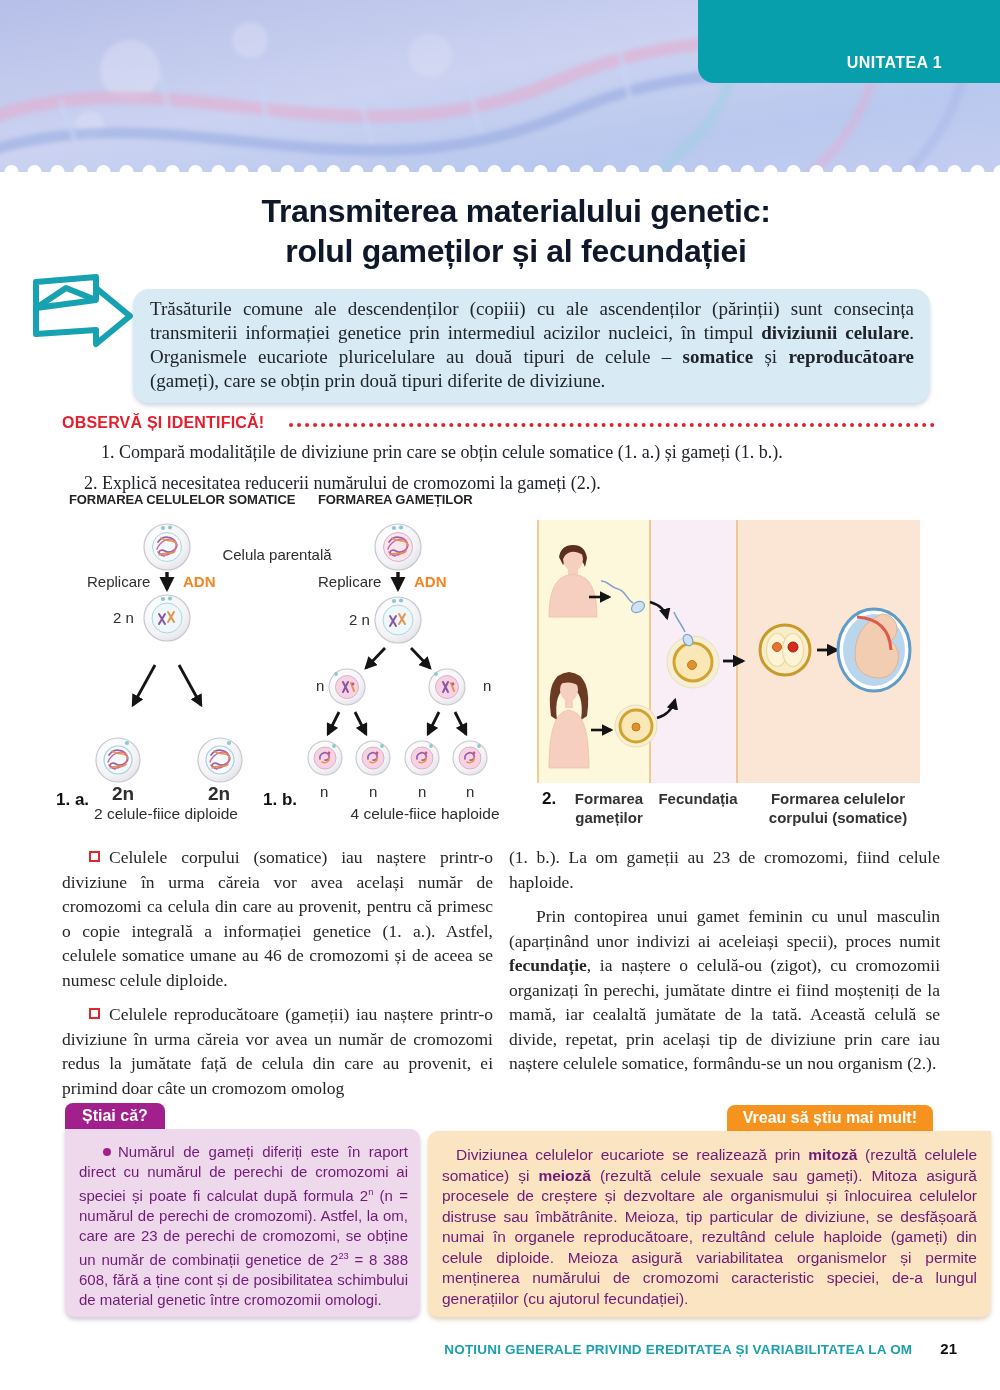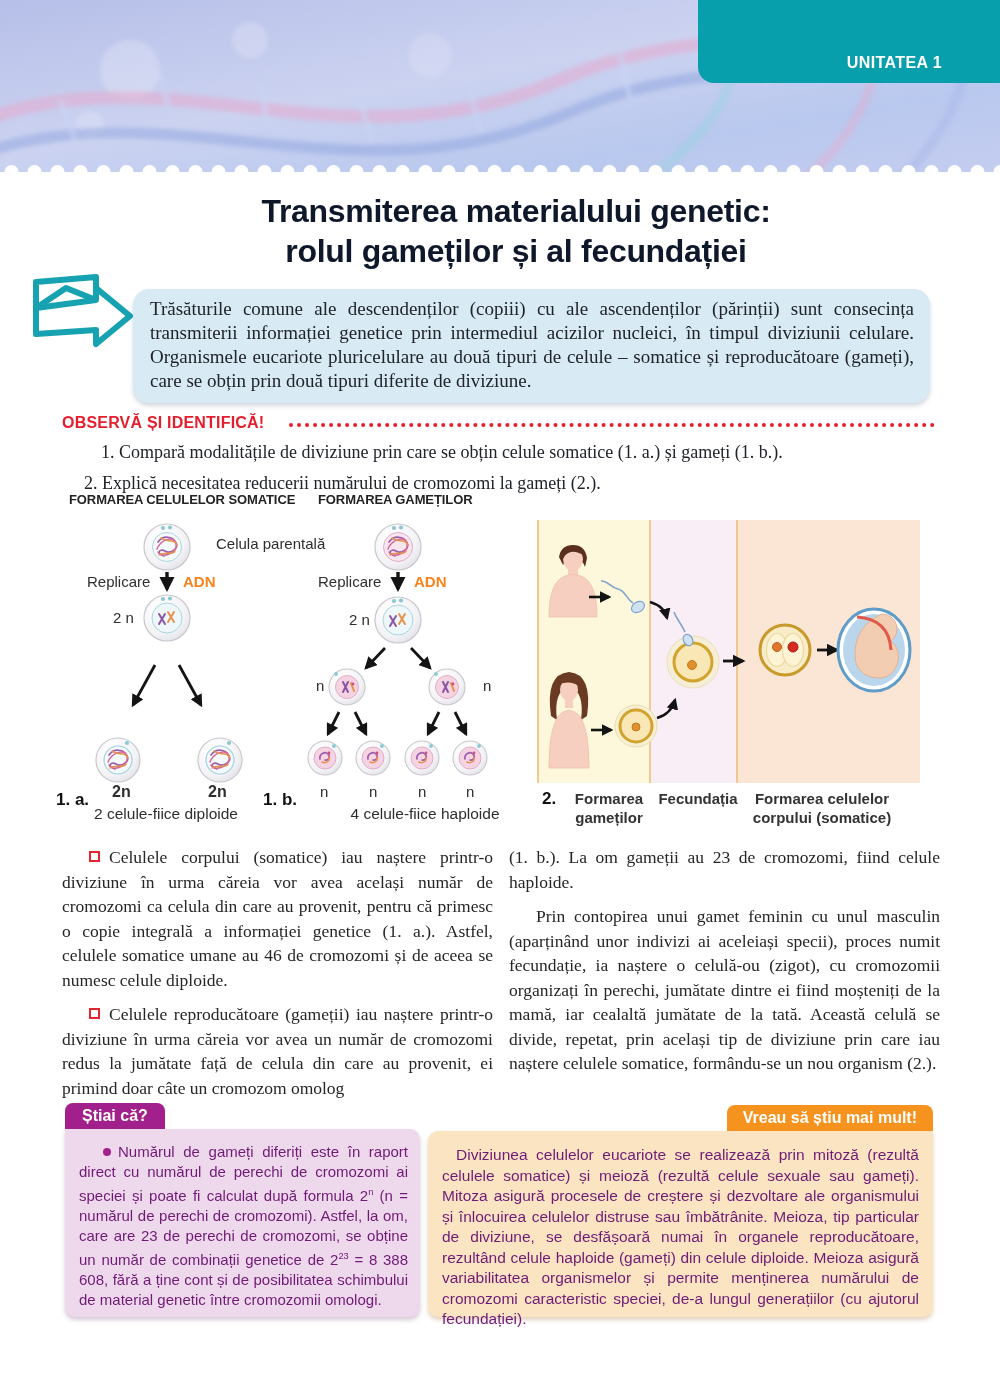--- a/index.html
+++ b/index.html
@@ -20,36 +20,36 @@
   
   .title{position:absolute;left:4px;top:191px;width:100%;text-align:center;font-size:32px;
       line-height:40px;font-weight:bold;color:#0f172a;letter-spacing:-.3px;}
 
   
   .intro-arrow{position:absolute;left:24px;top:272px;}
   .intro-box{position:absolute;left:133px;top:289px;width:797px;box-sizing:border-box;
       background:#d8eaf4;border-radius:16px;padding:8px 16px 10px 17px;
       font-family:"Liberation Serif","DejaVu Serif",serif;font-size:19px;line-height:24px;
       color:#20242a;text-align:justify;box-shadow:0 3px 4px rgba(100,120,140,.28);}
-  .b{font-weight:normal;}
+  .b{font-weight:bold;}
   sup{font-size:.62em;}
 
   
   .observe-row{position:absolute;left:62px;top:414px;width:873px;display:flex;align-items:center;gap:25px;}
   .observe-h{color:#e41e2d;font-weight:bold;font-size:16px;letter-spacing:.2px;white-space:nowrap;}
   .obs-dots{flex:1;height:0;border-top:4px dotted #e41e2d;margin-top:3px;}
   .obs-item{position:absolute;left:84px;width:860px;font-family:"Liberation Serif","DejaVu Serif",serif;
       font-size:18px;color:#20242a;}
   .i1{top:442px;margin-left:17px;} .i2{top:473px;}
 
   
   .dlab{position:absolute;font-size:15px;line-height:1.22;color:#2e2e2e;}
   .dt{font-weight:bold;font-size:13px;letter-spacing:-.1px;color:#232323;}
   .adn{font-weight:bold;color:#f5831f;}
-  .b14{font-weight:bold;font-size:16px;}
+  .b14{font-weight:bold;font-size:19px;}
   .fig{font-weight:bold;font-size:17px;color:#111;}
   .cap{text-align:center;font-size:15.5px;color:#2e2e2e;}
   .cap6{text-align:center;font-size:15px;font-weight:600;color:#333;line-height:18.5px;}
   .diag-svg{position:absolute;left:55px;top:515px;}
   .fig2-svg{position:absolute;left:537px;top:520px;}
 
   .chP{stroke:#9b5fa8;fill:none;stroke-width:1.7;stroke-linecap:round;}
   .chK{stroke:#d4679c;fill:none;stroke-width:1.5;stroke-linecap:round;}
   .chO{stroke:#e5924c;fill:none;stroke-width:1.5;stroke-linecap:round;}
   .chP2{stroke:#8a56a2;stroke-width:2;stroke-linecap:round;fill:none;}
@@ -76,21 +76,21 @@
   .stiai .bbody{position:absolute;left:0;top:26px;width:355px;height:188px;background:#eed9ec;
       border-radius:0 10px 10px 10px;box-sizing:border-box;padding:13px 12px 0 14px;
       box-shadow:0 3px 4px rgba(120,80,120,.3);}
   .bbody p{margin:0;font-size:15px;line-height:20px;color:#701a75;text-align:justify;}
   .stiai p{text-indent:24px;}
   .dot{display:inline-block;width:8px;height:8px;border-radius:50%;background:#a2208c;margin-right:7px;
       transform:translateY(-1px);}
   .vreau{left:428px;top:1105px;width:505px;}
   .vreau .tab{position:absolute;right:0;top:0;height:26px;line-height:26px;background:#f6921e;color:#fff;
       font-weight:bold;font-size:16px;padding:0 16px;border-radius:8px 8px 0 0;}
-  .vreau .bbody{position:absolute;left:0;top:26px;width:505px;height:186px;background:#fbe4c2;
+  .vreau .bbody{position:absolute;left:0;top:26px;width:563px;height:186px;background:#fbe4c2;
       border-radius:10px 0 10px 10px;box-sizing:border-box;padding:14px 14px 0 14px;
       box-shadow:0 3px 4px rgba(160,110,50,.3);}
   .vreau p{text-indent:14px;font-size:15.5px;line-height:20.5px;}
 
   
   .footer{position:absolute;top:1340px;right:67px;display:flex;align-items:baseline;gap:28px;}
   .ftext{color:#1ba0ae;font-weight:bold;font-size:13.5px;letter-spacing:.2px;}
   .fpage{color:#111;font-weight:bold;font-size:15px;}
 </style>
 </head>
@@ -257,21 +257,21 @@
     <use href="#cellD" x="63" y="245"></use>
     <use href="#cellD" x="165" y="245"></use>
     <use href="#cellG" x="292" y="172"></use>
     <use href="#cellG" x="392" y="172"></use>
     <use href="#cellF" x="270" y="243"></use>
     <use href="#cellF" x="318" y="243"></use>
     <use href="#cellF" x="367" y="243"></use>
     <use href="#cellF" x="415" y="243"></use>
   </svg>
 
-  <div class="dlab" style="left:216px;top:535px;width:122px;">Celula parentală</div>
+  <div class="dlab" style="left:216px;top:546px;width:122px;text-align:center">Celula parentală</div>
   <div class="dlab" style="left:87px;top:573px">Replicare</div>
   <div class="dlab adn" style="left:183px;top:573px">ADN</div>
   <div class="dlab" style="left:318px;top:573px">Replicare</div>
   <div class="dlab adn" style="left:414px;top:573px">ADN</div>
   <div class="dlab" style="left:113px;top:609px">2 n</div>
   <div class="dlab" style="left:349px;top:611px">2 n</div>
   <div class="dlab" style="left:316px;top:677px">n</div>
   <div class="dlab" style="left:483px;top:677px">n</div>
   <div class="dlab b14" style="left:112px;top:782px">2n</div>
   <div class="dlab b14" style="left:208px;top:782px">2n</div>
@@ -352,21 +352,21 @@
       <ellipse cx="337" cy="130" rx="36" ry="41" fill="#ffffff" stroke="#5f9dc8" stroke-width="3"></ellipse>
       <ellipse cx="337" cy="130" rx="31" ry="36" fill="#b9d6ec"></ellipse>
       <path d="M345,94 a15,15 0 0 1 9,27 q11,9 6,24 q-7,17 -26,12 q-17,-5 -16,-24 q1,-28 27,-39 z" fill="#f3cdb2" stroke="#e2b294" stroke-width="1"></path>
       <path d="M320,97 Q352,99 354,130" stroke="#e05a4a" stroke-width="3" fill="none"></path>
     </g>
   </svg>
 
   <div class="dlab fig" style="left:542px;top:789px">2.</div>
   <div class="dlab cap6" style="left:560px;top:790px;width:98px">Formarea gameților</div>
   <div class="dlab cap6" style="left:648px;top:790px;width:100px">Fecundația</div>
-  <div class="dlab cap6" style="left:728px;top:790px;width:188px">Formarea celulelor corpului (somatice)</div>
+  <div class="dlab cap6" style="left:744px;top:790px;width:188px">Formarea celulelor corpului (somatice)</div>
 
   <div class="col colL">
     <p><span class="sqb"></span><span><span>Celulele corpului (somatice) iau naștere printr-o diviziune în urma căreia vor avea același număr de cromozomi ca celula din care au provenit, pentru că primesc o copie integrală a informației genetice (1. a.). Astfel, celulele somatice umane au 46 de cromozomi și de aceea se numesc celule diploide.</span></span></p>
     <p class="mt"><span class="sqb"></span><span><span>Celulele reproducătoare (gameții) iau naștere printr-o diviziune în urma căreia vor avea un număr de cromozomi redus la jumătate față de celula din care au provenit, ei primind doar câte un cromozom omolog</span></span></p>
   </div>
   <div class="col colR">
     <p class="noind"><span><span>(1. b.). La om gameții au 23 de cromozomi, fiind celule haploide.</span></span></p>
     <p class="mt"><span><span>Prin contopirea unui gamet feminin cu unul masculin (aparținând unor indivizi ai aceleiași specii), proces numit </span><span class="b">fecundație</span><span>, ia naștere o celulă-ou (zigot), cu cromozomii organizați în perechi, jumătate dintre ei fiind moșteniți de la mamă, iar cealaltă jumătate de la tată. Această celulă se divide, repetat, prin același tip de diviziune prin care iau naștere celulele somatice, formându-se un nou organism (2.).</span></span></p>
   </div>
 
@@ -377,14 +377,18 @@
     </div>
   </div>
 
   <div class="box vreau">
     <div class="tab">Vreau să știu mai mult!</div>
     <div class="bbody">
       <p><span><span>Diviziunea celulelor eucariote se realizează prin </span><span class="b">mitoză</span><span> (rezultă celulele somatice) și </span><span class="b">meioză</span><span> (rezultă celule sexuale sau gameți). Mitoza asigură procesele de creștere și dezvoltare ale organismului și înlocuirea celulelor distruse sau îmbătrânite. Meioza, tip particular de diviziune, se desfășoară numai în organele reproducătoare, rezultând celule haploide (gameți) din celule diploide. Meioza asigură variabilitatea organismelor și permite menținerea numărului de cromozomi caracteristic speciei, de-a lungul generațiilor (cu ajutorul fecundației).</span></span></p>
     </div>
   </div>
 
+  <div class="footer">
+    <span class="ftext">NOȚIUNI GENERALE PRIVIND EREDITATEA ȘI VARIABILITATEA LA OM</span>
+    <span class="fpage">21</span>
+  </div>
 
 </div>
 
 </body></html>

